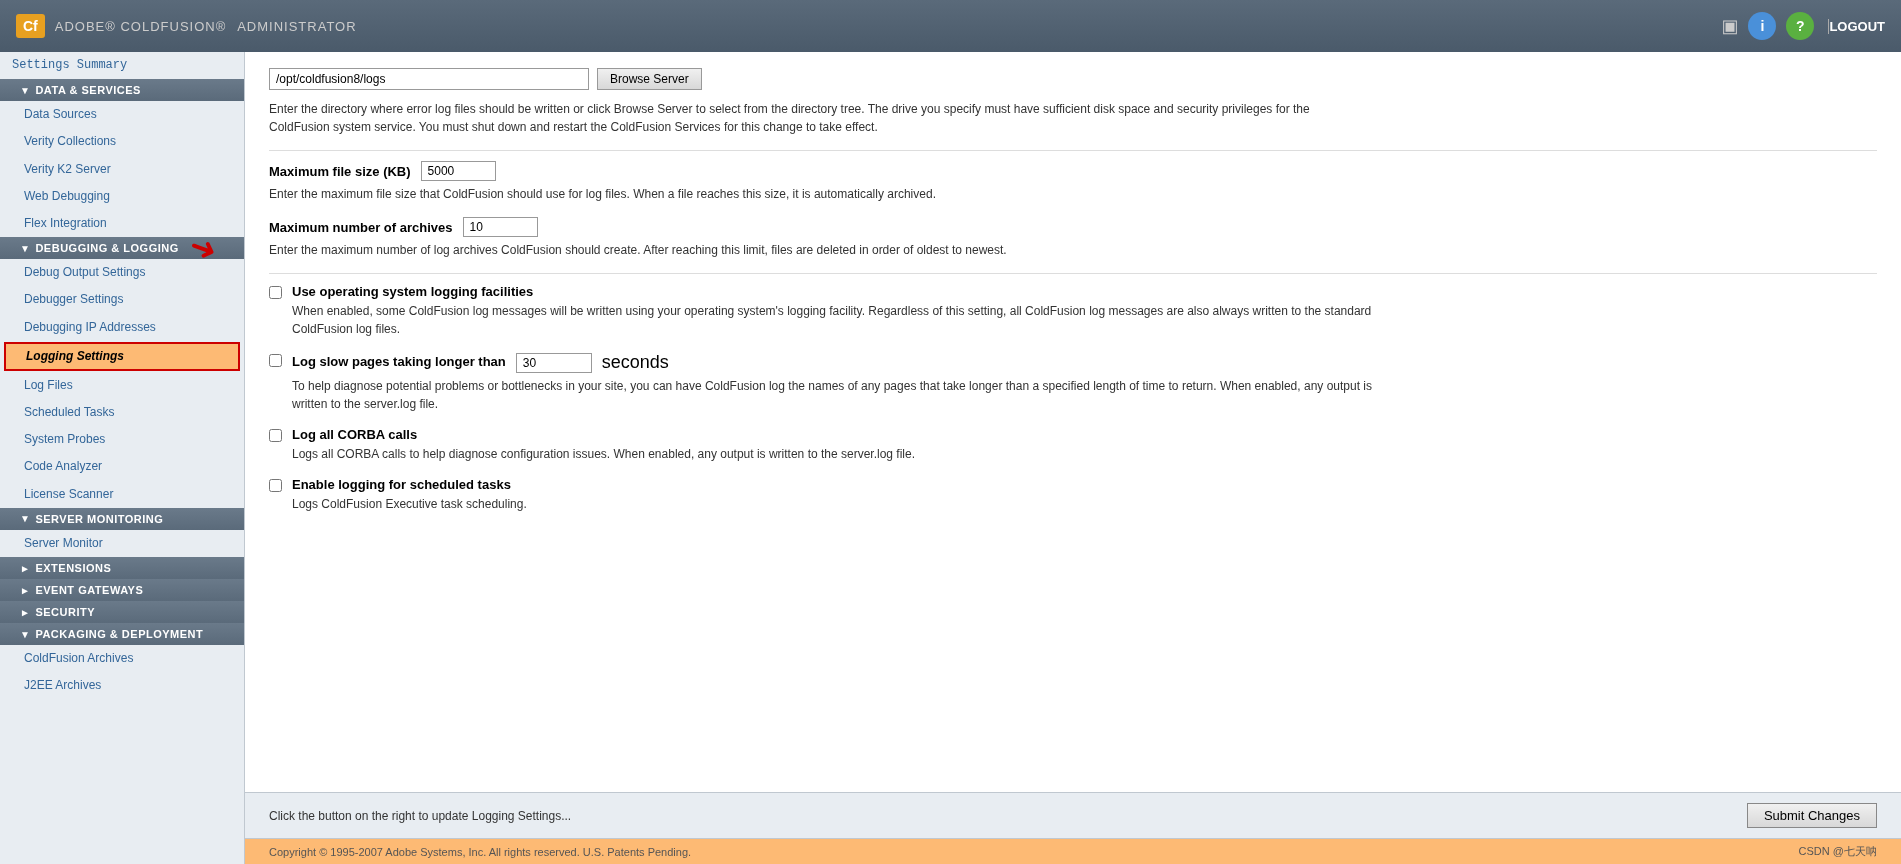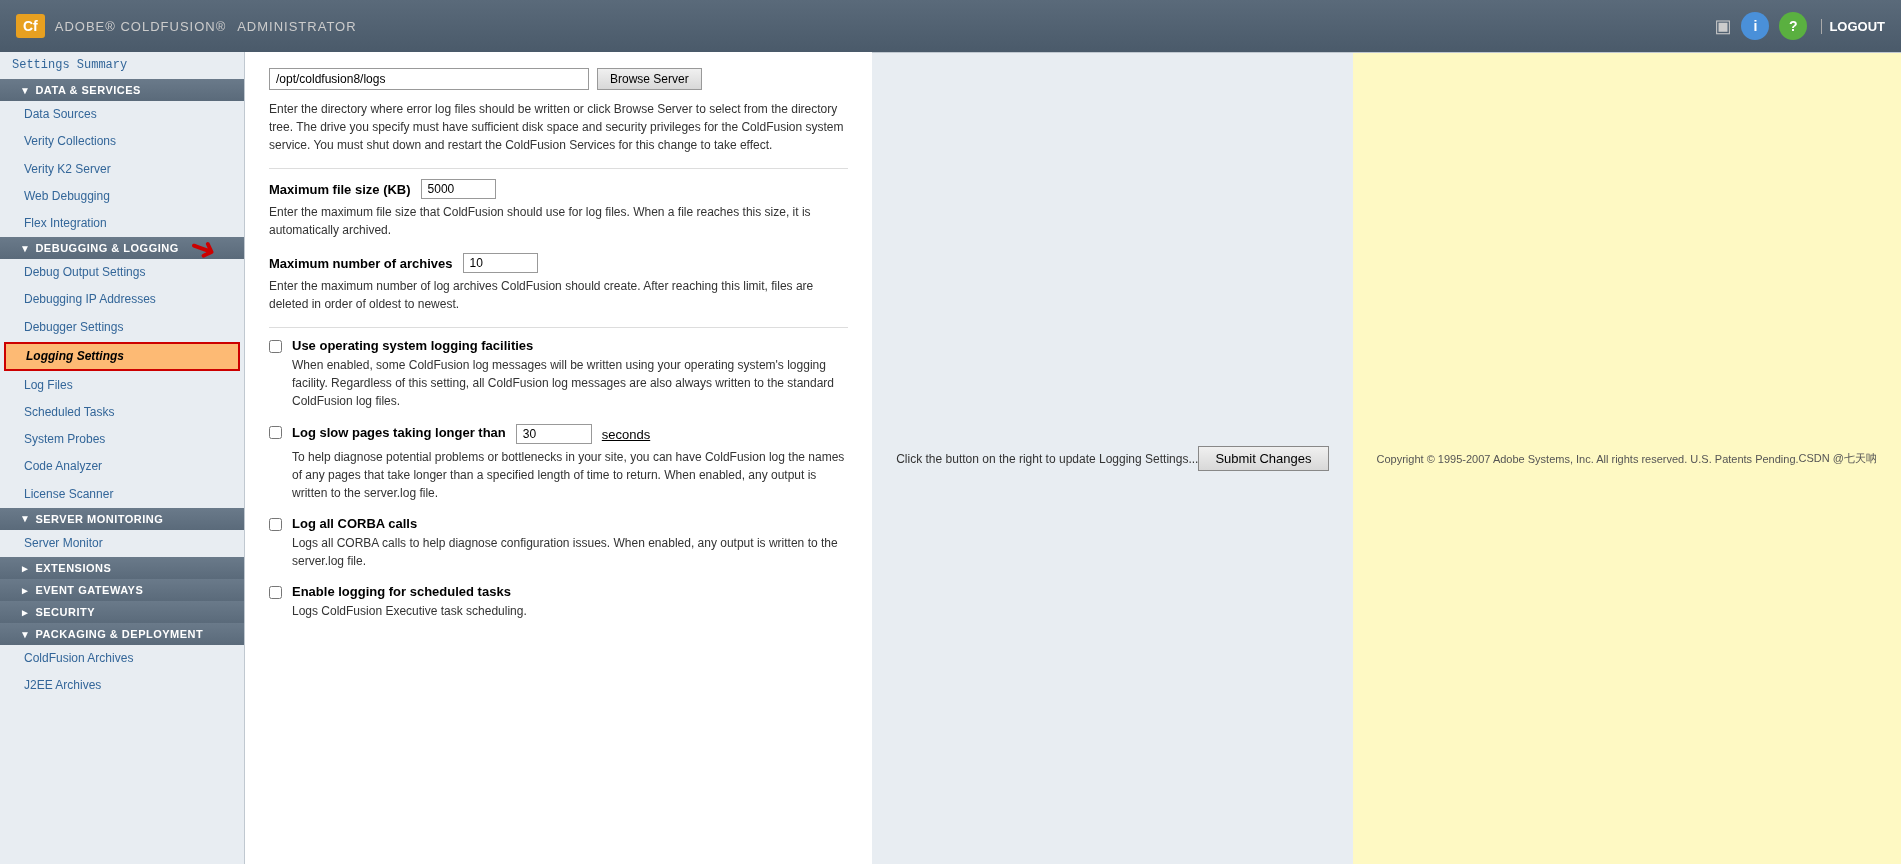--- a/index.html
+++ b/index.html
@@ -54,21 +54,21 @@
     }
     .icon-copy { color: #ccc; font-size: 18px; cursor: pointer; }
     .icon-info { background: #4a90d9; color: #fff; }
     .icon-help { background: #5ab040; color: #fff; }
     .logout-btn {
       color: #fff;
       font-size: 13px;
       font-weight: bold;
       cursor: pointer;
       border-left: 1px solid #aaa;
-      padding-left: 7px;
+      padding-left: 0;
       margin-left: 4px;
       text-align: right;
     }
 
     
     .main-container {
       display: flex;
       height: calc(864px - 52px);
     }
 
@@ -121,21 +121,21 @@
       line-height: 1.6;
       font-family: Liberation Mono, monospace;
     }
 
     
     .content-area {
       flex: 1;
       overflow-y: auto;
       background: #fff;
       display: flex;
-      flex-direction: row;
+      flex-direction: column;
     }
     .content-inner {
       flex: 1;
       padding: 16px 24px;
     }
 
     
     .path-row {
       display: flex;
       align-items: center;
@@ -180,22 +180,21 @@
     .form-input {
       padding: 2px 6px;
       border: 1px solid #999;
       font-size: 12px;
       width: 75px;
     }
     .form-input-wide {
       width: 76px;
     }
     .seconds-label {
-      font-size: 13px;
-      text-decoration: underline;
+      font-size: 18px;
     }
 
     .checkbox-row {
       display: flex;
       align-items: flex-start;
       gap: 10px;
       margin-bottom: 14px;
     }
     .checkbox-row input[type="checkbox"] {
       margin-top: 2px;
@@ -230,21 +229,21 @@
     .submit-btn {
       padding: 4px 16px;
       background: linear-gradient(to bottom, #f0f0f0, #d8d8d8);
       border: 1px solid #888;
       font-size: 13px;
       cursor: pointer;
     }
 
     
     .copyright-bar {
-      background: #fef9c3;
+      background: #fdba74;
       border-top: 1px solid #c0c8d0;
       padding: 5px 24px;
       display: flex;
       align-items: center;
       justify-content: space-between;
       font-size: 11px;
       color: #555;
     }
 
     .divider-line {
@@ -288,22 +287,22 @@
       <div class="sidebar-item">Web Debugging</div>
       <div class="sidebar-item">Flex Integration</div>
     </div>
 
     <div class="sidebar-section-header">
       <span class="arrow">▼</span>
       <span>DEBUGGING &amp; LOGGING</span>
     </div>
     <div style="position:relative;">
       <div class="sidebar-item">Debug Output Settings</div>
+      <div class="sidebar-item">Debugger Settings</div>
       <div class="sidebar-item">Debugging IP Addresses</div>
-      <div class="sidebar-item">Debugger Settings</div>
       <div class="sidebar-item active">Logging Settings</div>
       <div class="sidebar-item">Log Files</div>
       <div class="sidebar-item">Scheduled Tasks</div>
       <div class="sidebar-item">System Probes</div>
       <div class="sidebar-item">Code Analyzer</div>
       <div class="sidebar-item">License Scanner</div>
 
       <div style="position:absolute; left:190px; top:-30px; color:#cc0000; font-size:32px; transform: rotate(20deg); pointer-events:none; z-index:10;">➜</div>
     </div>
 

